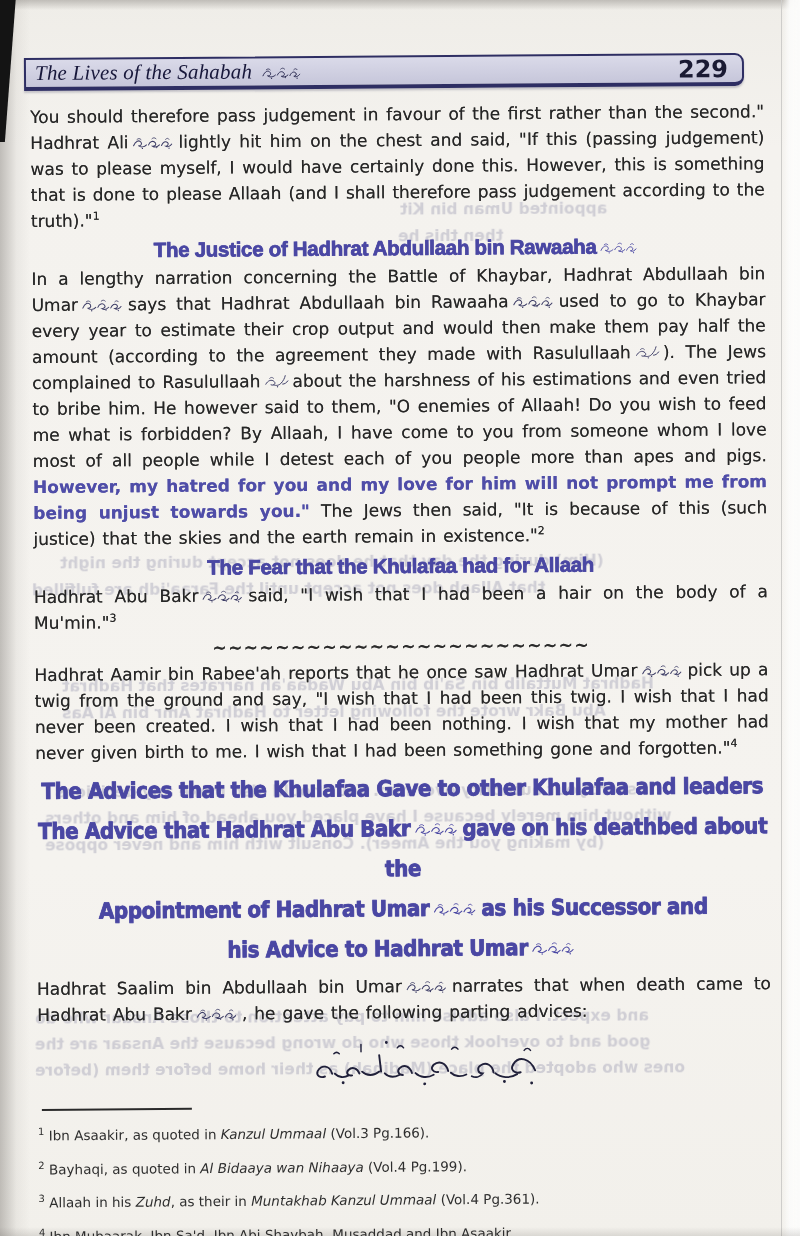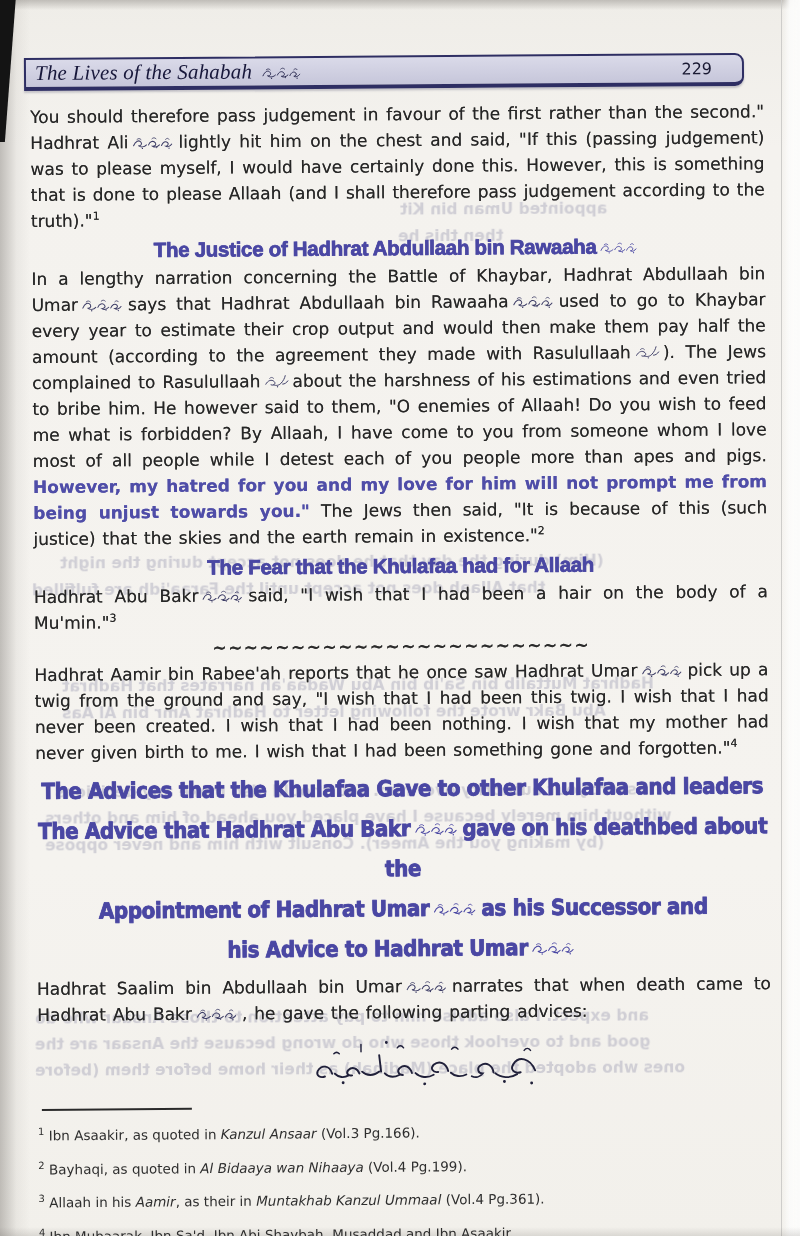--- a/index.html
+++ b/index.html
@@ -45,21 +45,21 @@
     display:flex;align-items:center;justify-content:space-between;
     transform:rotate(-.4deg);transform-origin:left center;
     box-shadow:0 2px 2px rgba(60,60,90,.25);
   }
   .book-title{
     font-family:"Liberation Serif","DejaVu Serif",serif;
     font-style:italic;font-size:21px;color:#17173a;
     padding-left:9px;white-space:nowrap;letter-spacing:.2px;
   }
   .page-number{
-    font-size:16px;font-weight:normal;color:#1a1a33;padding-right:30px;
+    font-size:24px;font-weight:bold;color:#1a1a33;padding-right:14px;
   }
 
   
   .content{
     position:absolute;left:30px;right:36px;top:104px;z-index:2;
     font-size:17px;line-height:26px;color:#262626;
     text-shadow:0 0 .4px rgba(20,20,20,.65);
     transform:rotate(-.45deg);transform-origin:left top;
   }
   .para{margin:0;text-align:justify;word-spacing:1.5px;}
@@ -266,29 +266,29 @@
     <div class="bismillah" title="بِسْمِ اللهِ الرَّحْمٰنِ الرَّحِيمِ">
       <svg width="250" height="58">
           <use href="#sym-bismillah"></use>
         </svg>
     </div>
 
     <div class="footnotes">
       <div class="fn-rule"></div>
       <div class="fn">
         <sup>1</sup>
-        <span>Ibn Asaakir, as quoted in </span><i>Kanzul Ansaar</i><span></span><i></i><span> (Vol.3 Pg.166).</span>
+        <span>Ibn Asaakir, as quoted in </span><i>Kanzul Ummaal</i><span></span><i></i><span> (Vol.3 Pg.166).</span>
       </div>
       <div class="fn">
         <sup>2</sup>
         <span>Bayhaqi, as quoted in </span><i>Al Bidaaya wan Nihaaya</i><span></span><i></i><span> (Vol.4 Pg.199).</span>
       </div>
       <div class="fn">
         <sup>3</sup>
-        <span>Allaah in his </span><i>Aamir</i><span>, as their in </span><i>Muntakhab Kanzul Ummaal</i><span> (Vol.4 Pg.361).</span>
+        <span>Allaah in his </span><i>Zuhd</i><span>, as their in </span><i>Muntakhab Kanzul Ummaal</i><span> (Vol.4 Pg.361).</span>
       </div>
       <div class="fn">
         <sup>4</sup>
         <span>Ibn Mubaarak, Ibn Sa'd, Ibn Abi Shaybah, Musaddad and Ibn Asaakir.</span><i></i><span></span><i></i><span></span>
       </div>
     </div>
 
   </div>
 </div>
 

